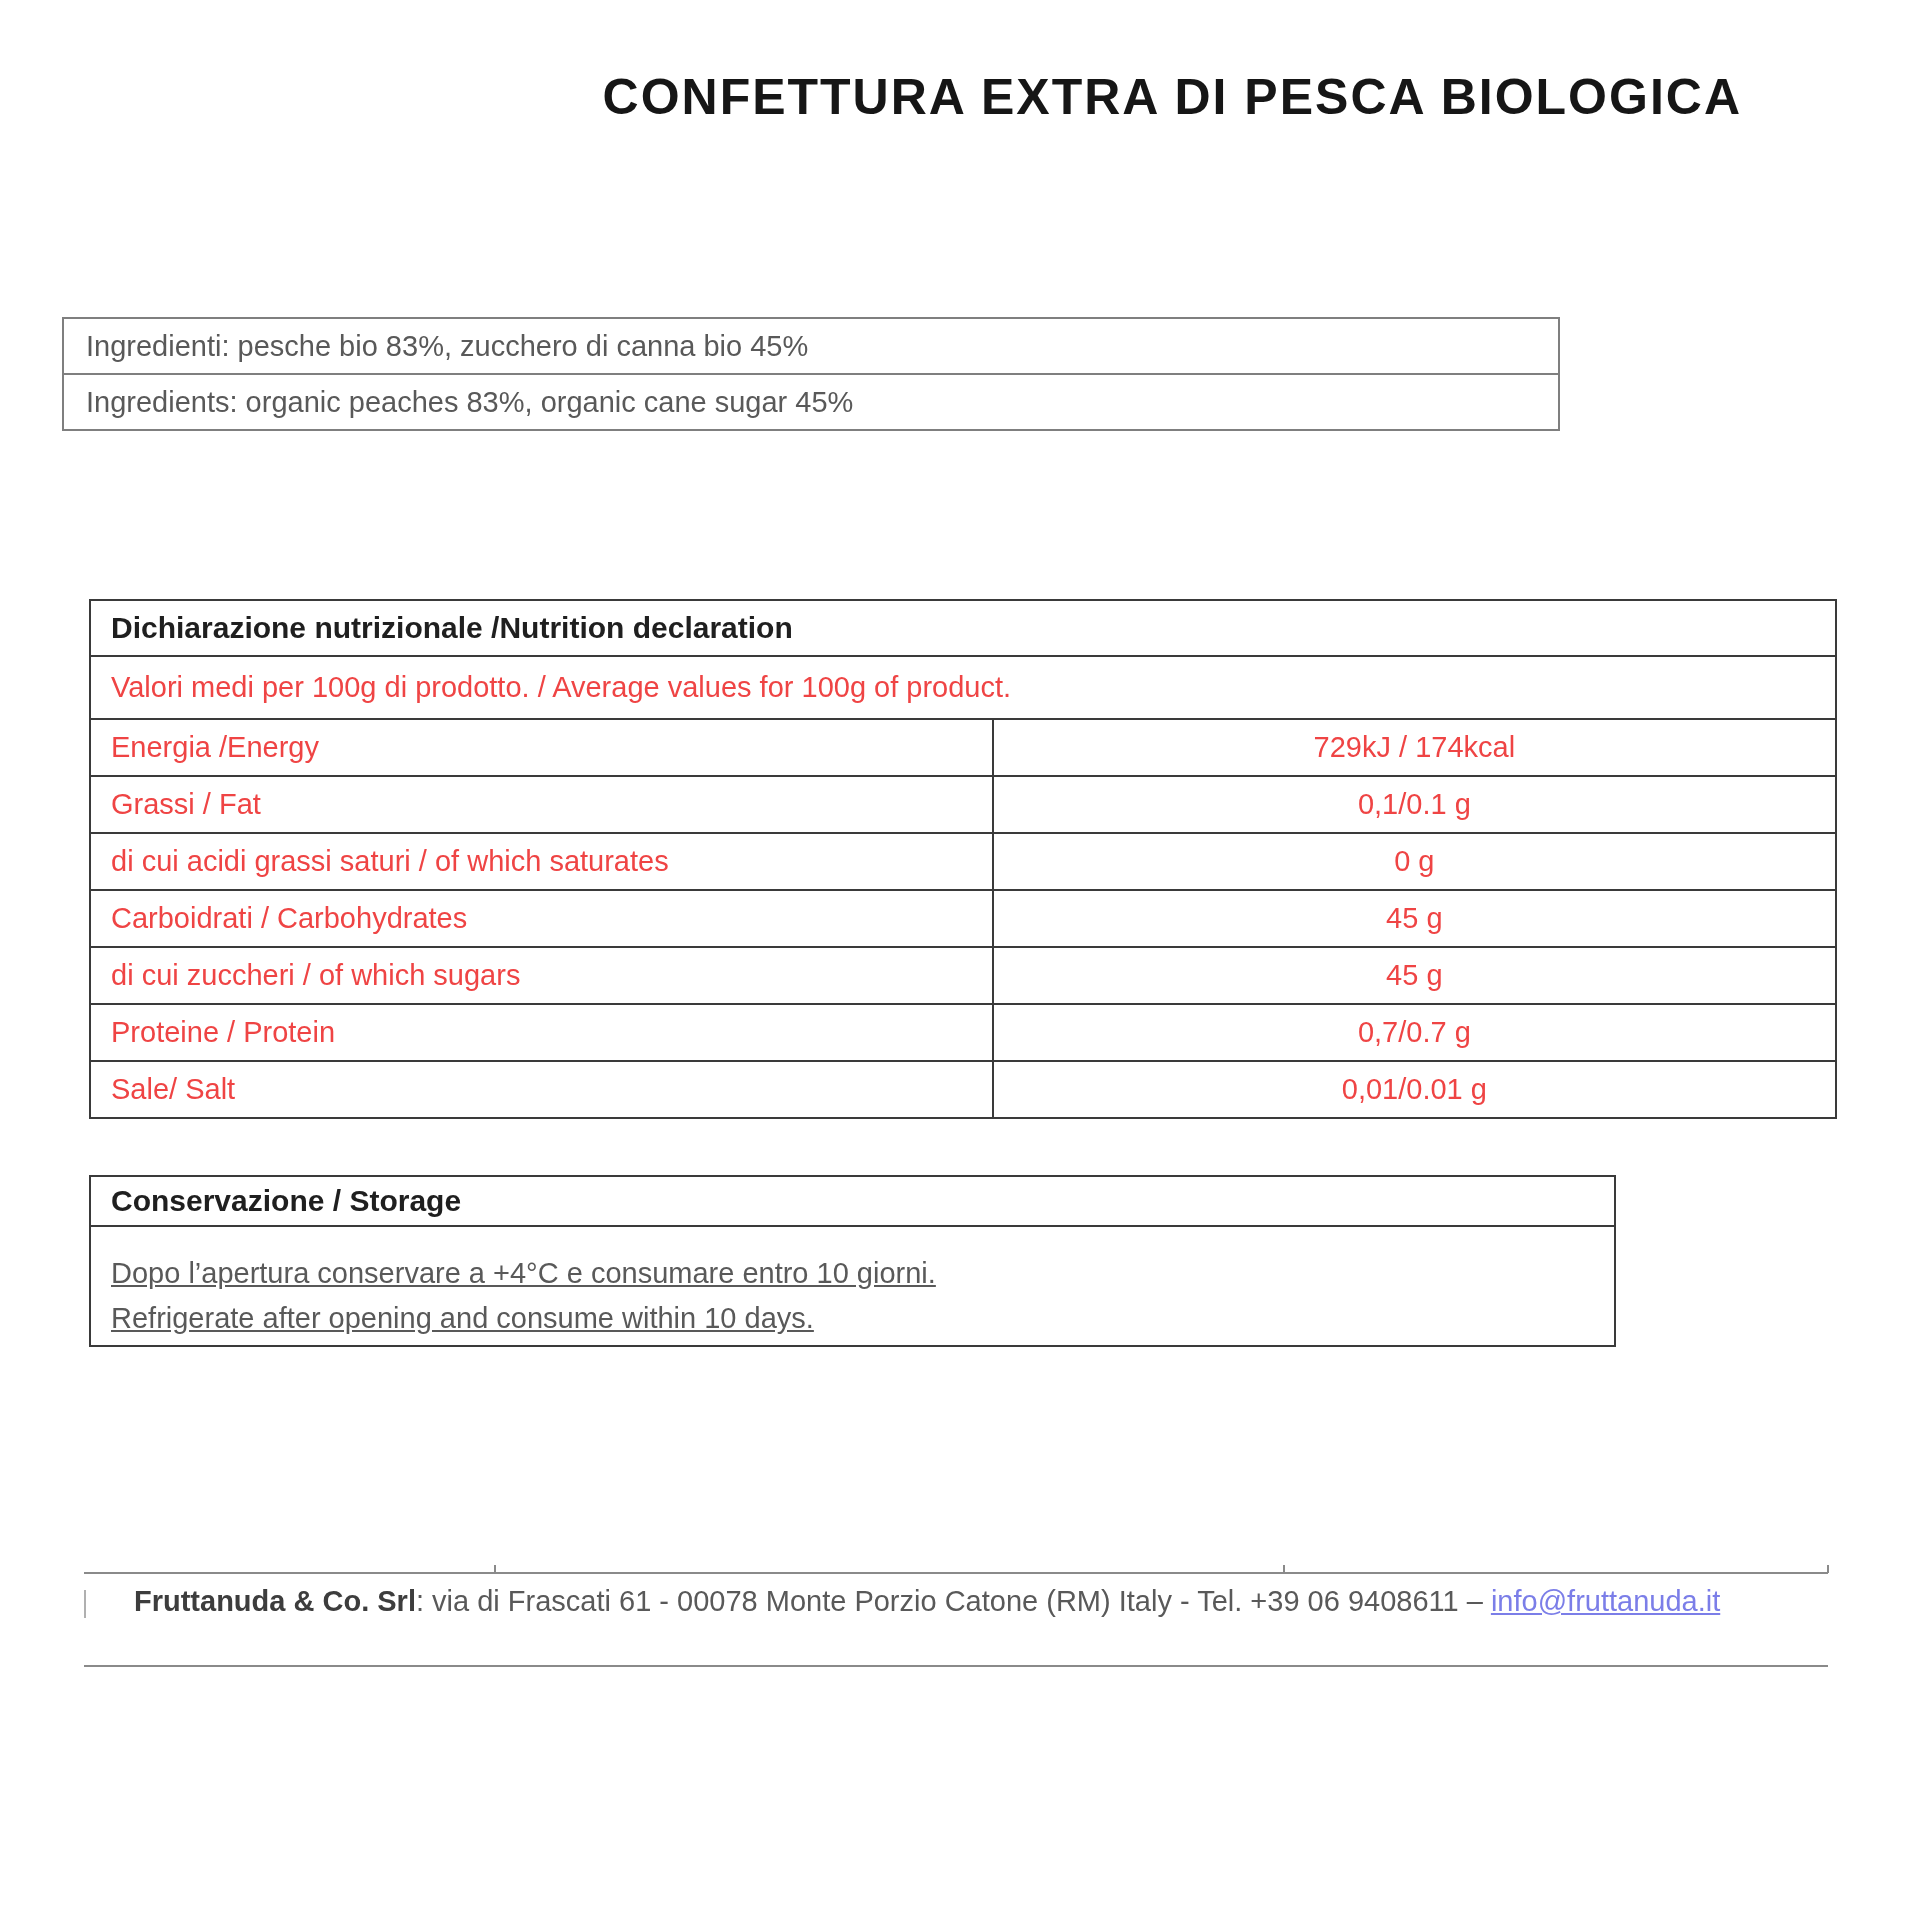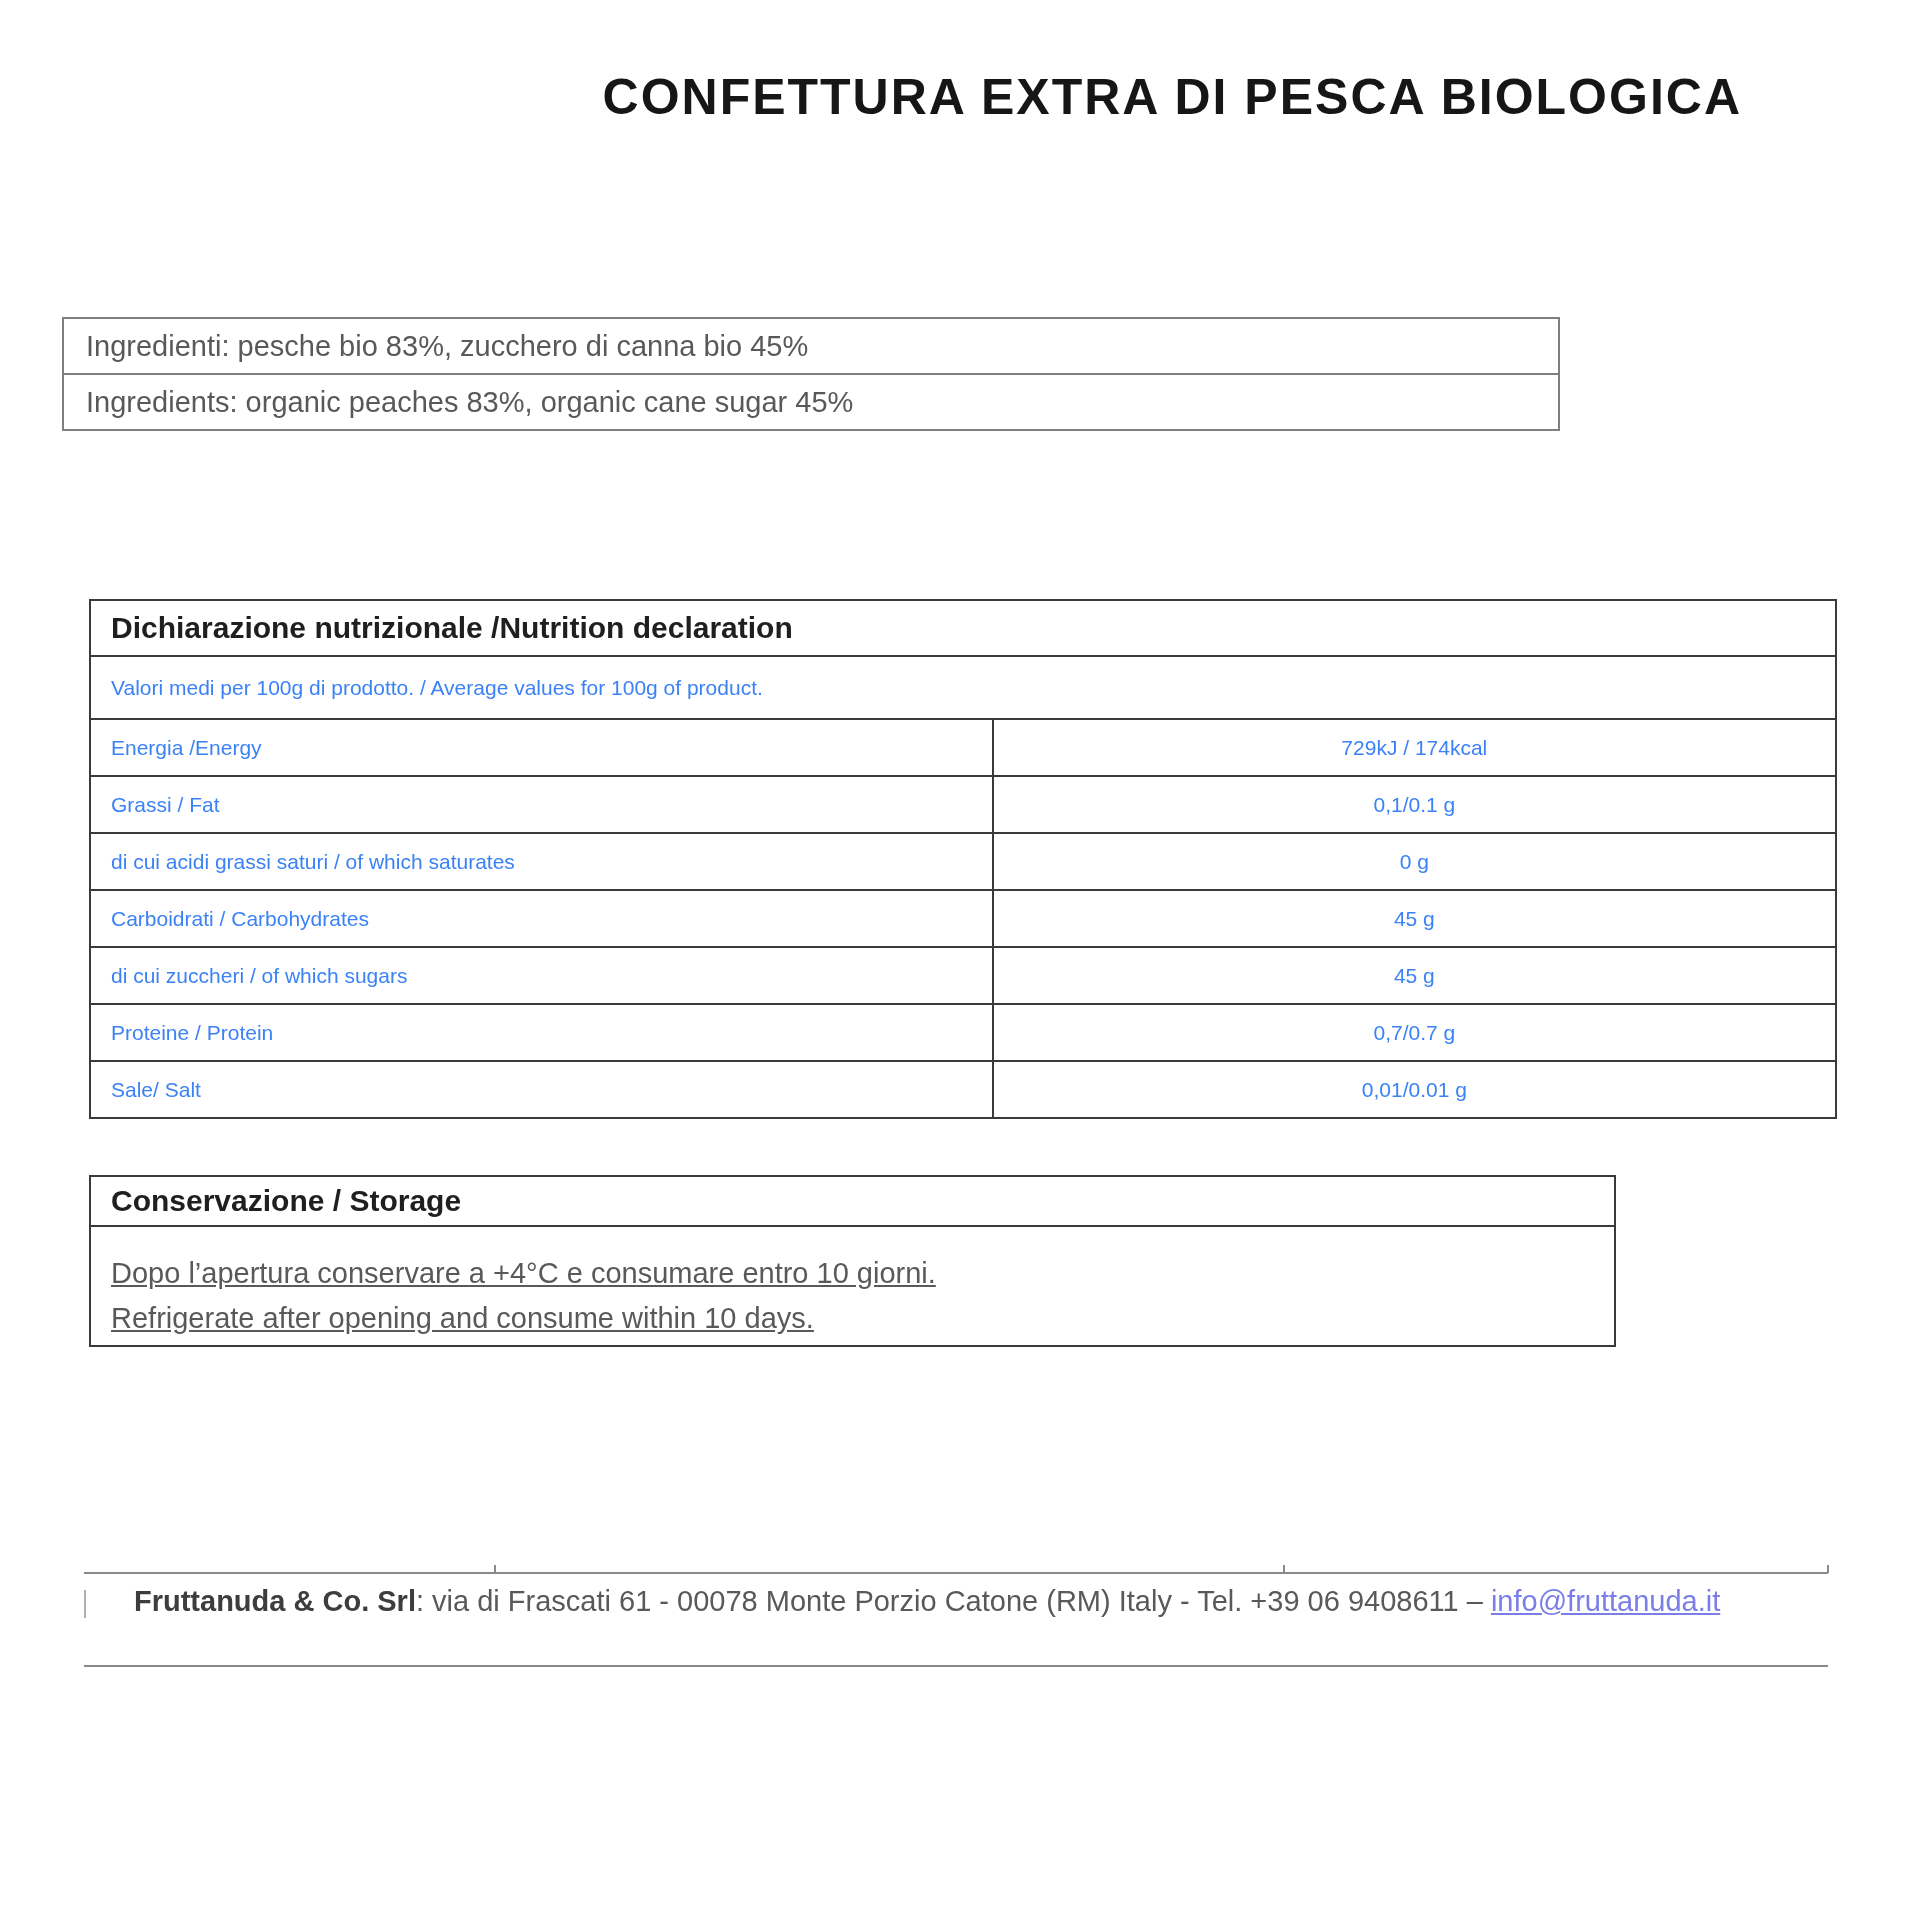--- a/index.html
+++ b/index.html
@@ -25,21 +25,21 @@
     font-size:29px;color:#595959;vertical-align:middle;
     white-space:nowrap;overflow:hidden;
   }
 
   
   .nut-table{
     position:absolute;left:89px;top:599px;width:1748px;border-radius:22px;
   }
   .nut-table td{
     border:2px solid #3a3a3a;
-    font-size:21px;color:#3b82f6;vertical-align:middle;
+    font-size:29px;color:#ef4444;vertical-align:middle;
     padding:0 0 0 20px;height:55px;
     white-space:nowrap;overflow:hidden;
   }
   .nut-table td.hdr{
     font-weight:700;color:#1f1f1f;font-size:30px;height:54px;
   }
   .nut-table td.sub{height:61px;}
   .nut-table td.val{
     text-align:center;padding:0;
   }

